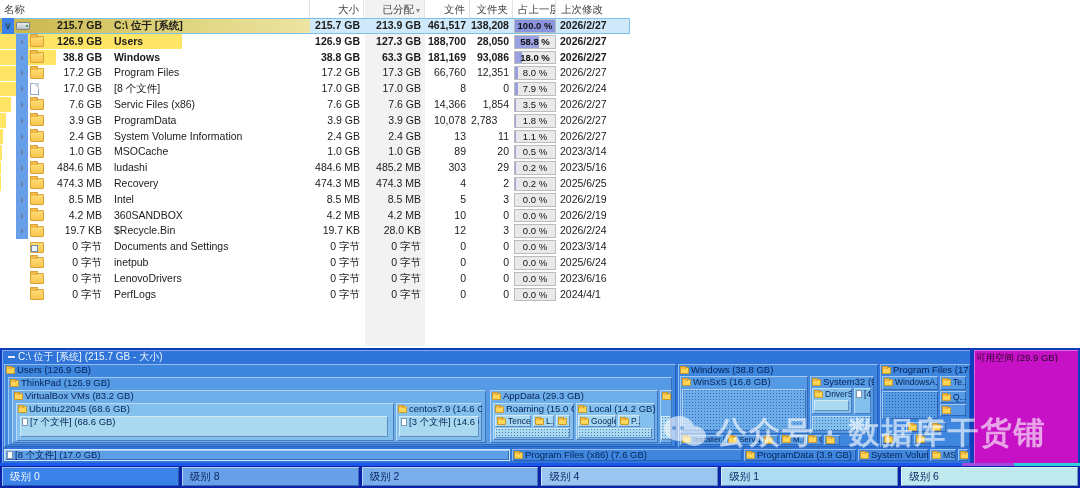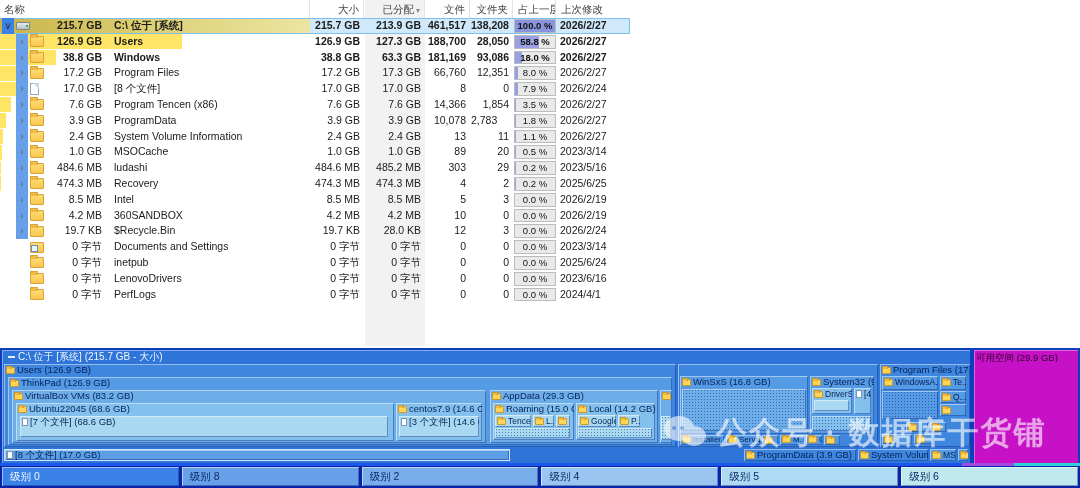--- a/index.html
+++ b/index.html
@@ -200,21 +200,21 @@
             <div class="pcttext">7.9 %</div>
           </div>
           <div class="cell" style="left: 560px; width: 70px;">2026/2/24</div>
         </div>
         <div class="trow">
           <div class="namecell">
             <div class="sizebar" style="width: 10.85px;"></div>
             <span class="arrow lv1">›</span>
             <span class="ic ic-folder pos1"></span>
             <span class="sz">7.6 GB</span>
-            <span class="nm">Program Tencen (x86)</span>
+            <span class="nm">Servic Files (x86)</span>
           </div>
           <div class="cell r" style="left: 311px; width: 53px; padding-right: 4px;">7.6 GB</div>
           <div class="cell r" style="left: 365px; width: 60px; padding-right: 4px;">7.6 GB</div>
           <div class="cell r" style="left: 426px; width: 44px; padding-right: 4px;">14,366</div>
           <div class="cell r" style="left: 471px; width: 42px; padding-right: 4px;">1,854</div>
           <div class="pctcell">
             <div class="pctfill" style="width: 3.5%;"></div>
             <div class="pcttext">3.5 %</div>
           </div>
           <div class="cell" style="left: 560px; width: 70px;">2026/2/27</div>
@@ -484,20 +484,21 @@
             </div>
           </div>
           <div class="node b3" style="left:652px;top:13px;width:12px;height:53px;overflow:hidden;">
             <span class="lbl" style="font-size:8.5px;"><span class="fico"></span></span>
             <div class="node b5 dots" style="left:1px;top:26px;width:10px;height:24px;"></div>
           </div>
         </div>
       </div>
 
       <div class="node b1" style="left:676px;top:14px;width:200px;height:83px;">
+        <span class="lbl"><span class="fico"></span><span>Windows (38.8 GB)</span></span>
         <div class="node b2" style="left:2px;top:12px;width:128px;height:58px;">
           <span class="lbl"><span class="fico"></span><span>WinSxS (16.8 GB)</span></span>
           <div class="node b3 dots" style="left:2px;top:13px;width:124px;height:42px;"></div>
         </div>
         <div class="node b2" style="left:132px;top:12px;width:64px;height:58px;">
           <span class="lbl"><span class="fico"></span><span>System32 (9.8 G...</span></span>
           <div class="node b4" style="left:2px;top:12px;width:40px;height:26px;">
             <span class="lbl" style="font-size:8.5px;"><span class="fico"></span><span>DriverS...</span></span>
             <div class="node b5" style="left:2px;top:12px;width:35px;height:11px;"></div>
           </div>
@@ -550,20 +551,23 @@
         <div class="node b2" style="left:2px;top:70px;width:30px;height:10px;">
             <span class="lbl" style="height:10px;line-height:10px;"><span class="fico"></span></span>
           </div>
         <div class="node b2" style="left:34px;top:70px;width:20px;height:10px;">
             <span class="lbl" style="height:10px;line-height:10px;"><span class="fico"></span></span>
           </div>
       </div>
 
       <div class="node b6" style="left:2px;top:99px;width:506px;height:12px;border:1px solid #cfe7fb;">
           <span class="lbl" style="height:10px;line-height:10px;"><span class="pico"></span><span>[8 个文件] (17.0 GB)</span></span>
+        </div>
+      <div class="node b1" style="left:510px;top:99px;width:230px;height:12px;">
+          <span class="lbl"><span class="fico"></span><span>Program Files (x86) (7.6 GB)</span></span>
         </div>
       <div class="node b1" style="left:742px;top:99px;width:112px;height:12px;overflow:hidden;">
           <span class="lbl"><span class="fico"></span><span>ProgramData (3.9 GB)</span></span>
         </div>
       <div class="node b1" style="left:856px;top:99px;width:70px;height:12px;overflow:hidden;">
           <span class="lbl"><span class="fico"></span><span>System Volume...</span></span>
         </div>
       <div class="node b2" style="left:928px;top:99px;width:26px;height:12px;overflow:hidden;">
           <span class="lbl" style="font-size:8.5px;"><span class="fico"></span><span>MS...</span></span>
         </div>
@@ -591,18 +595,18 @@
     <div class="lb-top">
         <span class="s1"></span>
         <span class="s2"></span>
         <span class="s3"></span>
       </div>
     <div class="lb-btns">
       <div class="lvbtn lv0">级别 0</div>
       <div class="lvbtn lv1">级别 8</div>
       <div class="lvbtn lv2">级别 2</div>
       <div class="lvbtn lv4">级别 4</div>
-      <div class="lvbtn lv5">级别 5</div>
+      <div class="lvbtn lv5">级别 1</div>
       <div class="lvbtn lv6">级别 6</div>
     </div>
   </div>
 
 </div>
 
 </body></html>

